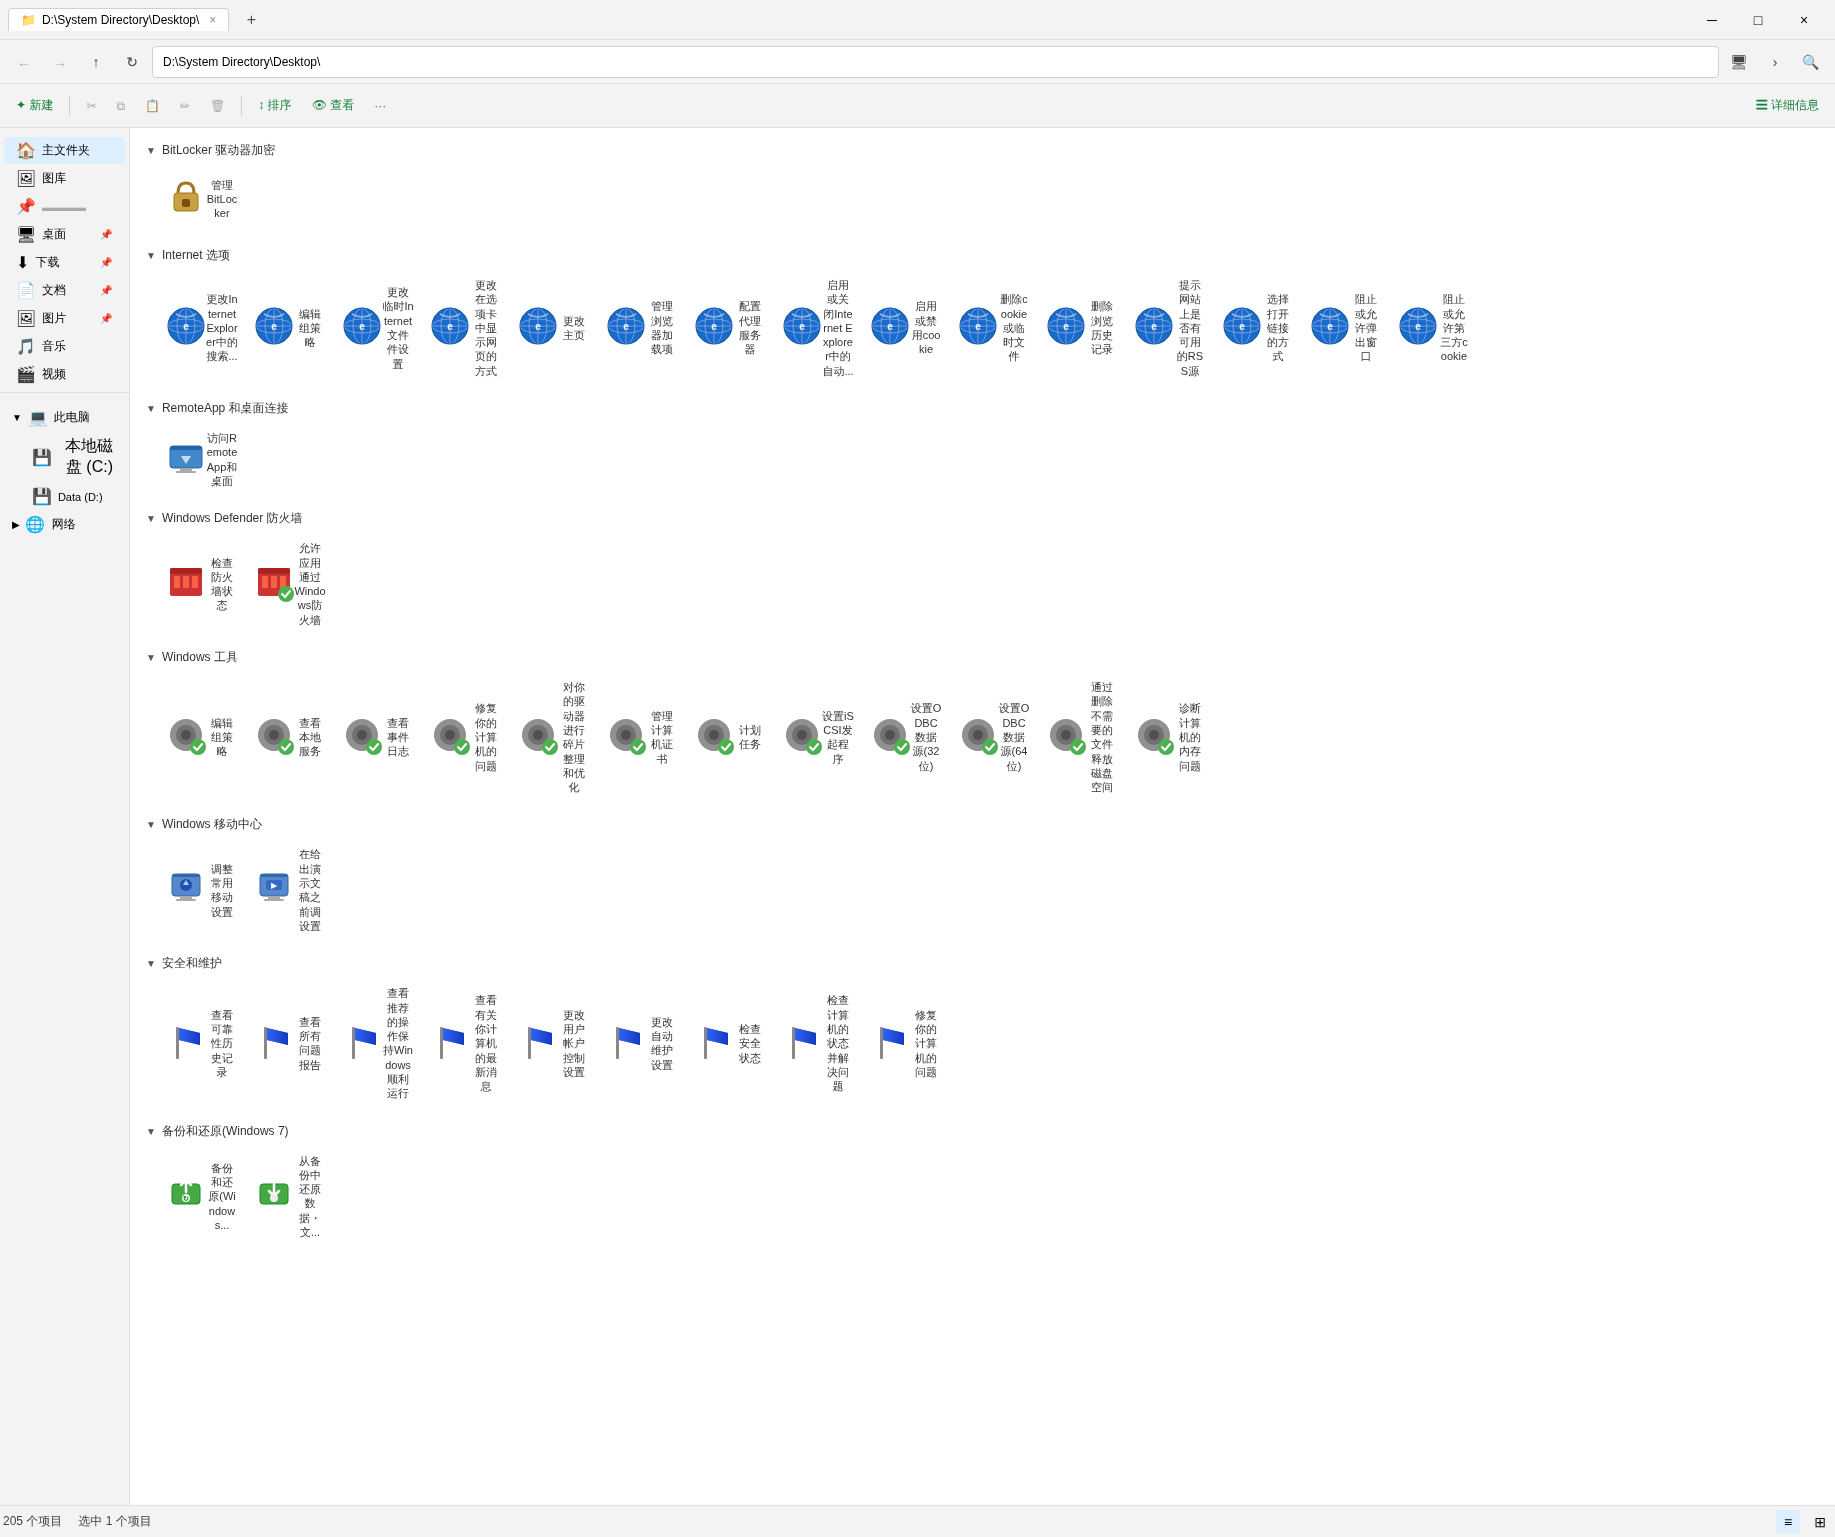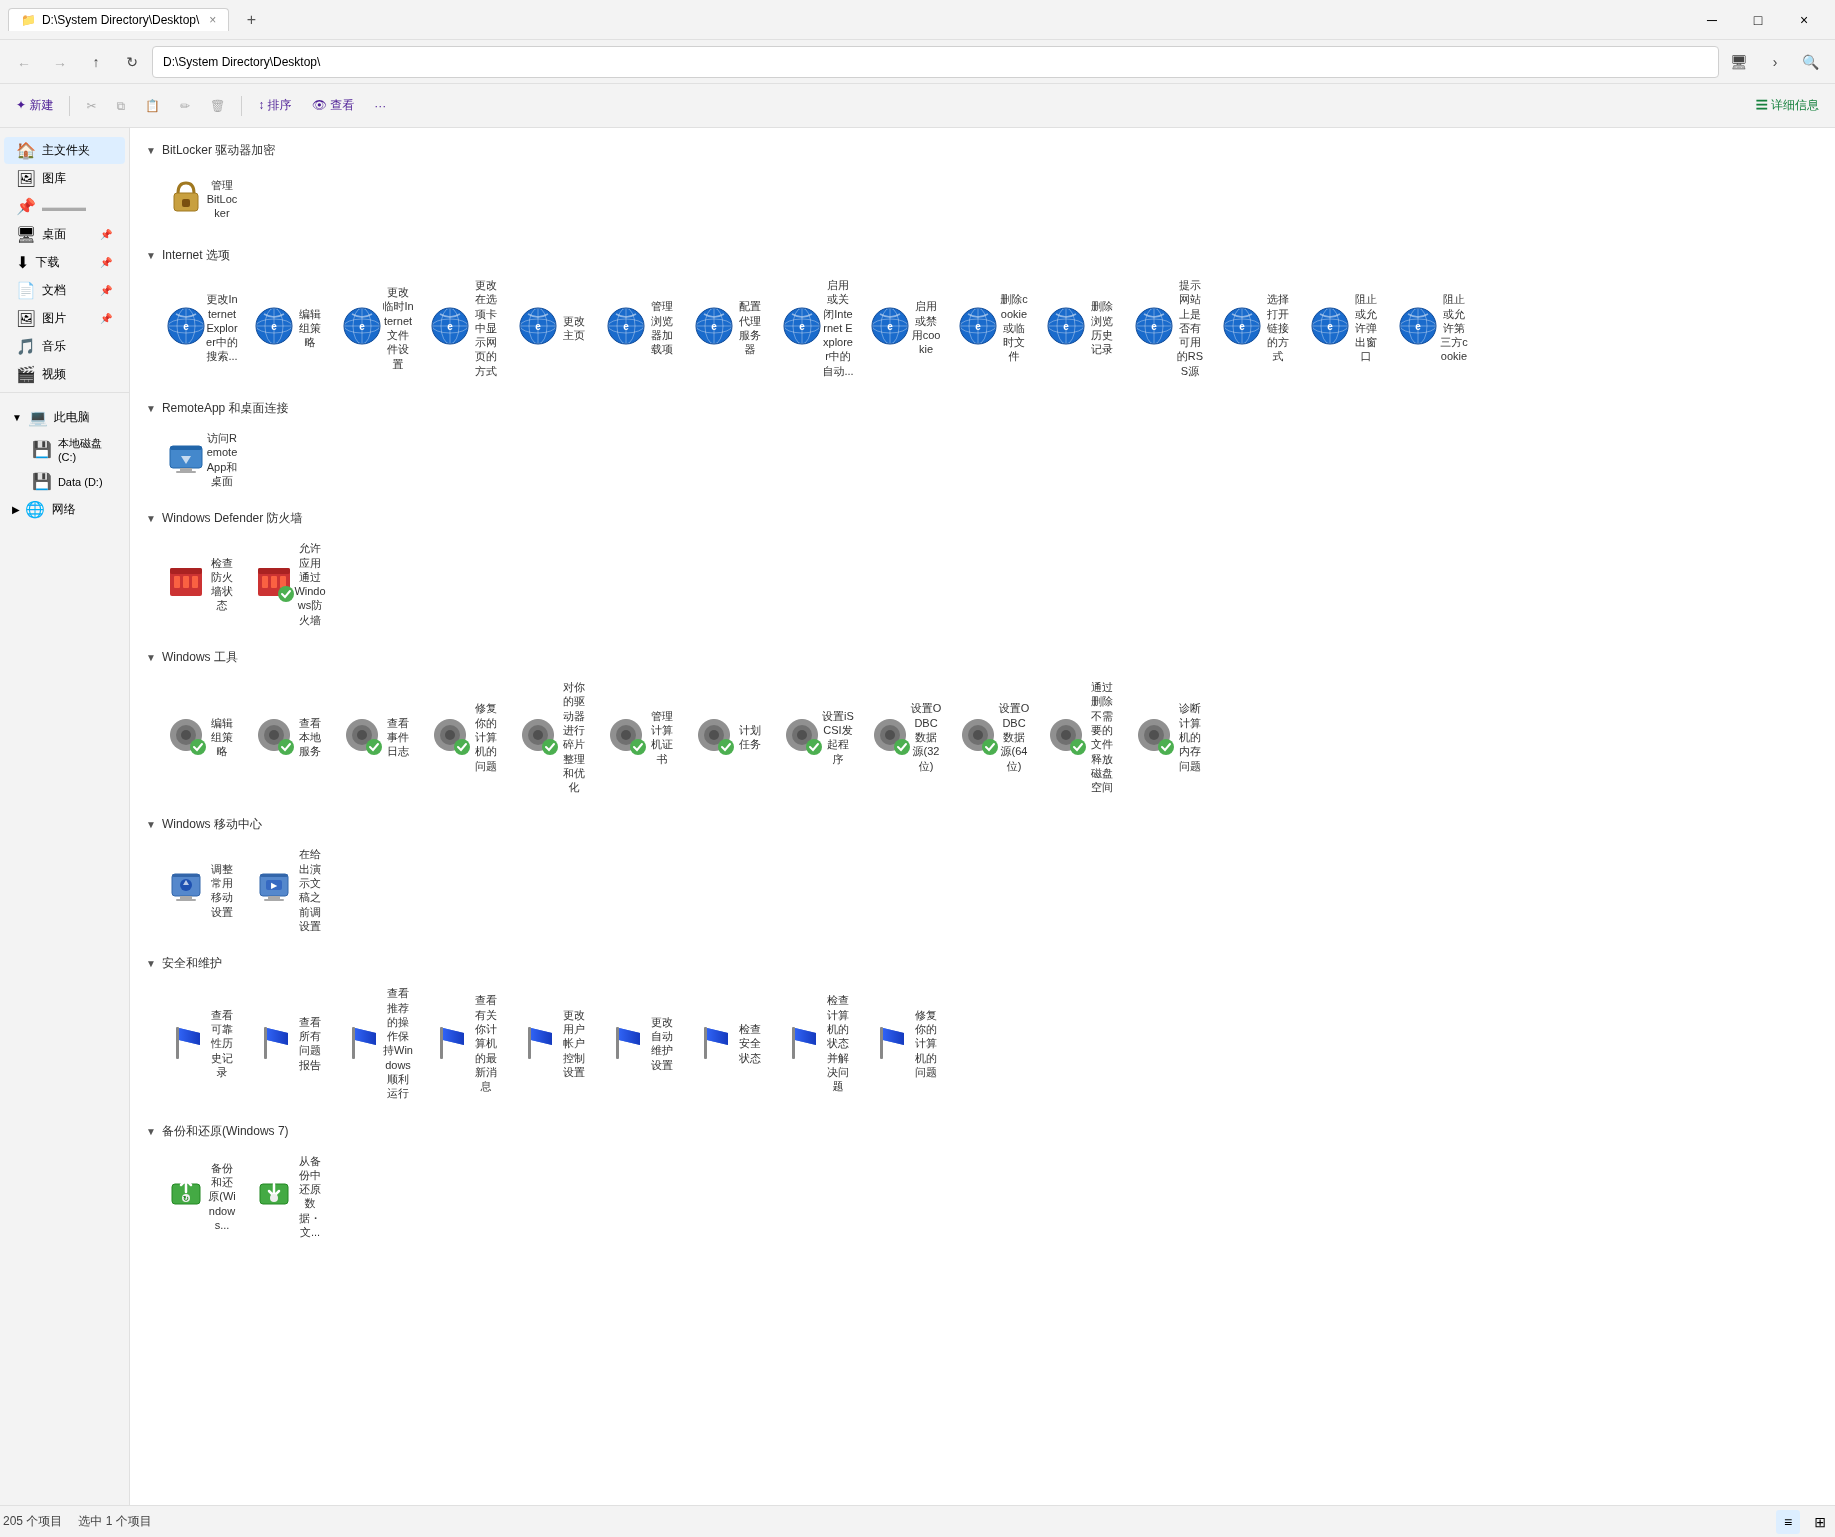--- a/index.html
+++ b/index.html
@@ -106,21 +106,21 @@
       height: 32px;
       border: none;
       background: transparent;
       cursor: pointer;
       border-radius: 4px;
       padding: 0 8px;
       font-size: 12px;
       display: flex;
       align-items: center;
       gap: 4px;
-      color: #4c1d95;
+      color: #15803d;
     }
     .tool-btn.disabled { color: #aaa; cursor: default; }
     .toolbar-sep { width: 1px; height: 20px; background: #d0d0d0; margin: 0 4px; }
     .detail-info-btn {
       margin-left: auto;
       height: 32px;
       border: none;
       background: transparent;
       cursor: pointer;
       border-radius: 4px;
@@ -347,21 +347,21 @@
 
     <div style="height:8px;border-top:1px solid #e0e0e0;margin:4px 0;"></div>
 
     <div class="sidebar-group-header">
       <span style="font-size:10px;">▼</span>
       <span class="sidebar-icon">💻</span>
       <span>此电脑</span>
     </div>
     <div class="sidebar-item" style="padding-left:28px;">
       <span class="sidebar-icon">💾</span>
-      <span style="font-size:11px;">本地磁盘 (C:)</span>
+      <span style="font-size:16px;text-align:right;">本地磁盘 (C:)</span>
     </div>
     <div class="sidebar-item" style="padding-left:28px;">
       <span class="sidebar-icon">💾</span>
       <span style="font-size:11px;">Data (D:)</span>
     </div>
     <div class="sidebar-group-header">
       <span style="font-size:10px;">▶</span>
       <span class="sidebar-icon">🌐</span>
       <span>网络</span>
     </div>

